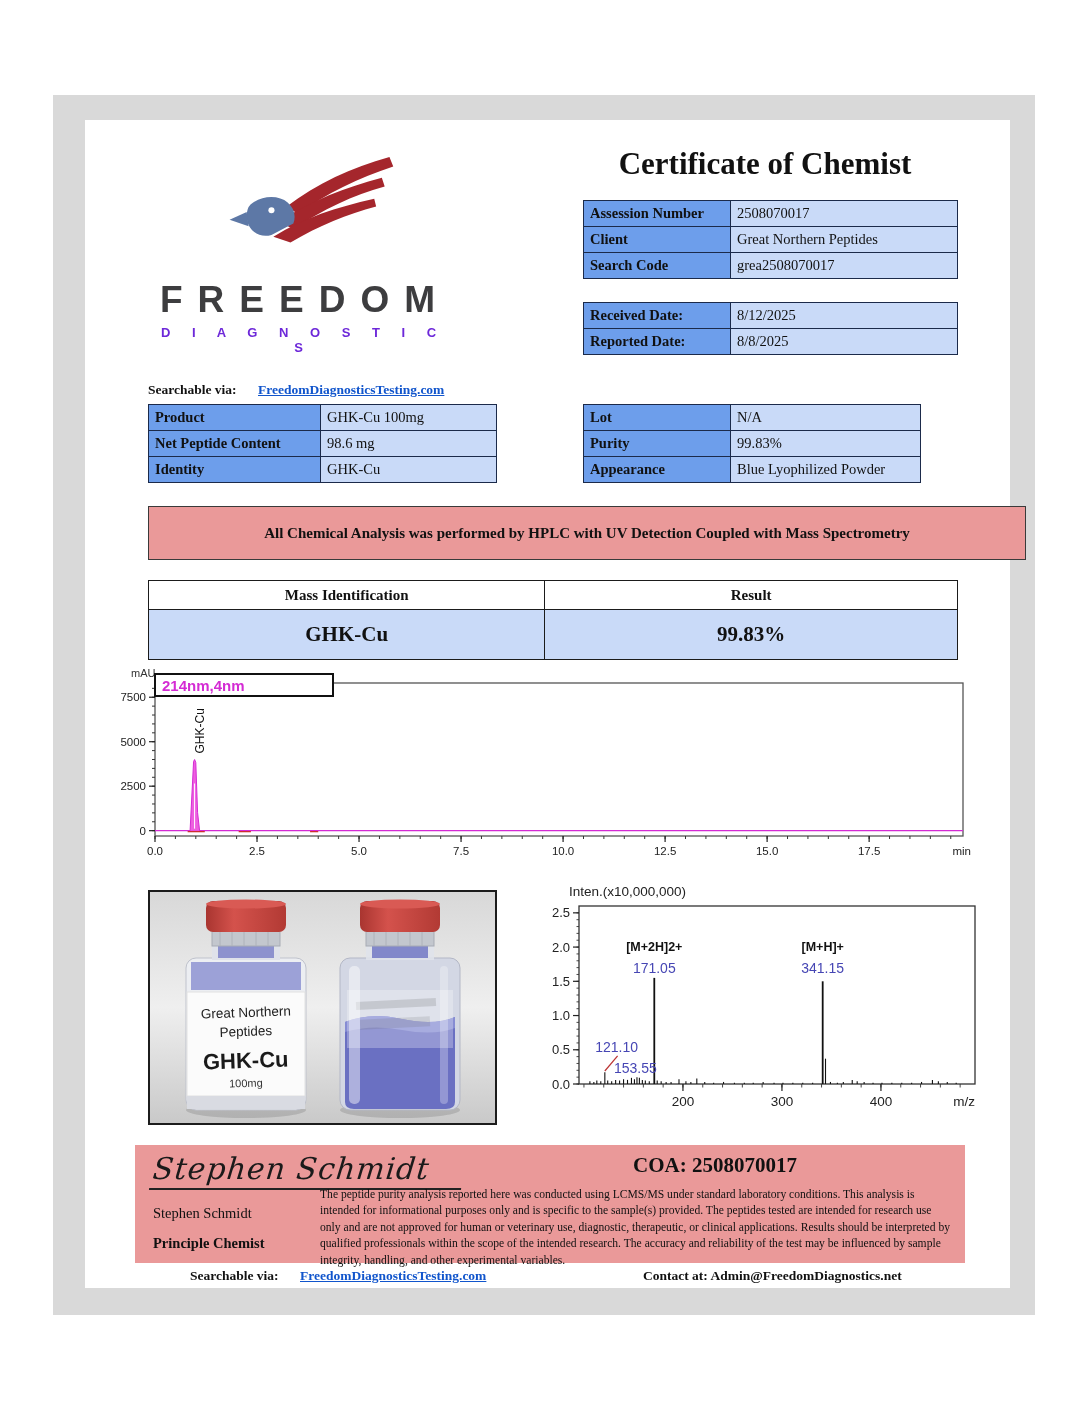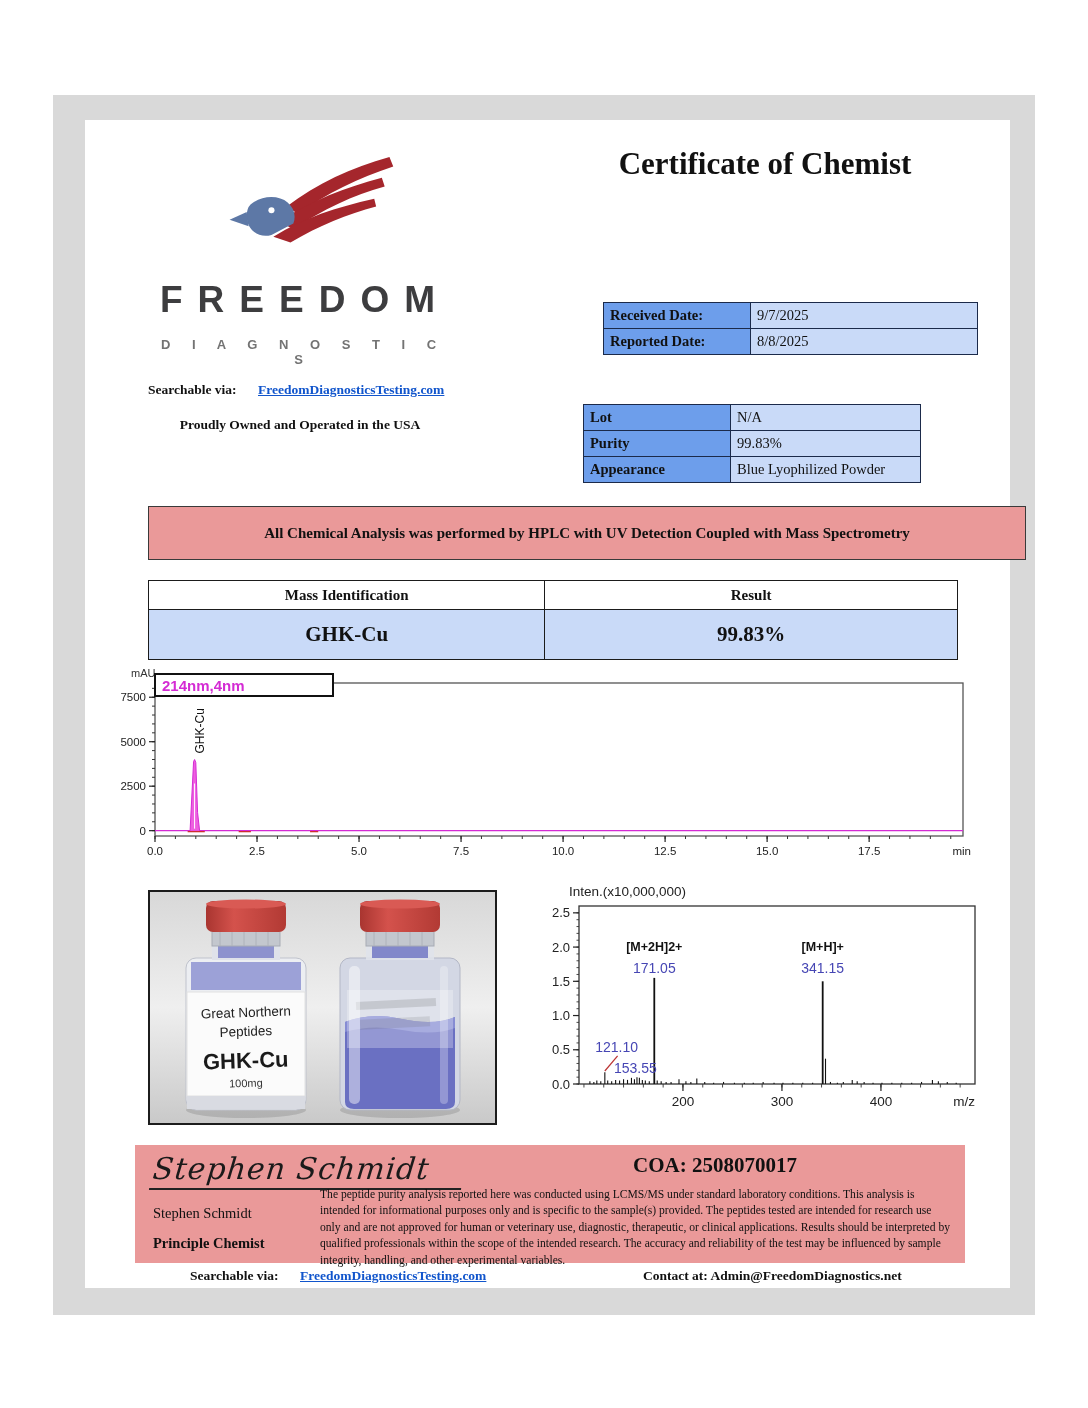--- a/index.html
+++ b/index.html
@@ -21,21 +21,21 @@
 
   
   .logo-wrap { position:absolute; left:60px; top:35px; width:310px; text-align:center; }
   .brand {
     font-family:"Liberation Sans", sans-serif; font-weight:bold;
     font-size:37px; letter-spacing:15px; color:#3d3d3f;
     margin-top:2px; padding-left:10px;
   }
   .subbrand {
     font-family:"Liberation Sans", sans-serif; font-weight:bold;
-    font-size:13px; letter-spacing:9px; color:#737373; margin-top:16px; padding-left:6px;
+    font-size:13px; letter-spacing:9px; color:#6d28d9; margin-top:4px; padding-left:6px;
   }
   .tagline { font-weight:bold; font-size:13.5px; margin-top:50px; }
   .searchable { position:absolute; left:63px; top:262px; font-weight:bold; font-size:13.5px; }
   .searchable a, .footer a { color:#1155cc; text-decoration:underline; font-weight:bold;margin-left:18px; }
 
   .doc-title {
     position:absolute; left:480px; top:26px; width:400px; text-align:center;
     font-size:31px; font-weight:bold;
   }
 
@@ -111,34 +111,66 @@
     <div class="tagline">Proudly Owned and Operated in the USA</div>
   </div>
 
   <div class="searchable">
     <span>Searchable via:</span>
     <a href="#">FreedomDiagnosticsTesting.com</a>
   </div>
 
   <div class="doc-title">Certificate of Chemist</div>
 
-
-  <table class="info" style="left:498px; top:182px; width:375px;margin-left:20px;">
+  <table class="info" style="left:498px; top:80px; width:375px;">
+    <tbody>
+        <tr>
+      <td class="lbl" style="width:147px;">Assession Number</td>
+      <td class="val">2508070017</td>
+    </tr>
+    <tr>
+      <td class="lbl">Client</td>
+      <td class="val">Great Northern Peptides</td>
+    </tr>
+    <tr>
+      <td class="lbl">Search Code</td>
+      <td class="val">grea2508070017</td>
+    </tr>
+  </tbody>
+    </table>
+
+  <table class="info" style="left:498px; top:182px; width:375px;">
     <tbody>
         <tr>
       <td class="lbl" style="width:147px;">Received Date:</td>
-      <td class="val">9/7/2025</td>
+      <td class="val">8/12/2025</td>
     </tr>
     <tr>
       <td class="lbl">Reported Date:</td>
       <td class="val">8/8/2025</td>
     </tr>
   </tbody>
     </table>
 
+  <table class="info" style="left:63px; top:284px; width:349px;">
+    <tbody>
+        <tr>
+      <td class="lbl" style="width:172px;">Product</td>
+      <td class="val">GHK-Cu 100mg</td>
+    </tr>
+    <tr>
+      <td class="lbl">Net Peptide Content</td>
+      <td class="val">98.6 mg</td>
+    </tr>
+    <tr>
+      <td class="lbl">Identity</td>
+      <td class="val">GHK-Cu</td>
+    </tr>
+  </tbody>
+    </table>
 
   <table class="info" style="left:498px; top:284px; width:338px;">
     <tbody>
         <tr>
       <td class="lbl" style="width:147px;">Lot</td>
       <td class="val">N/A</td>
     </tr>
     <tr>
       <td class="lbl">Purity</td>
       <td class="val">99.83%</td>

